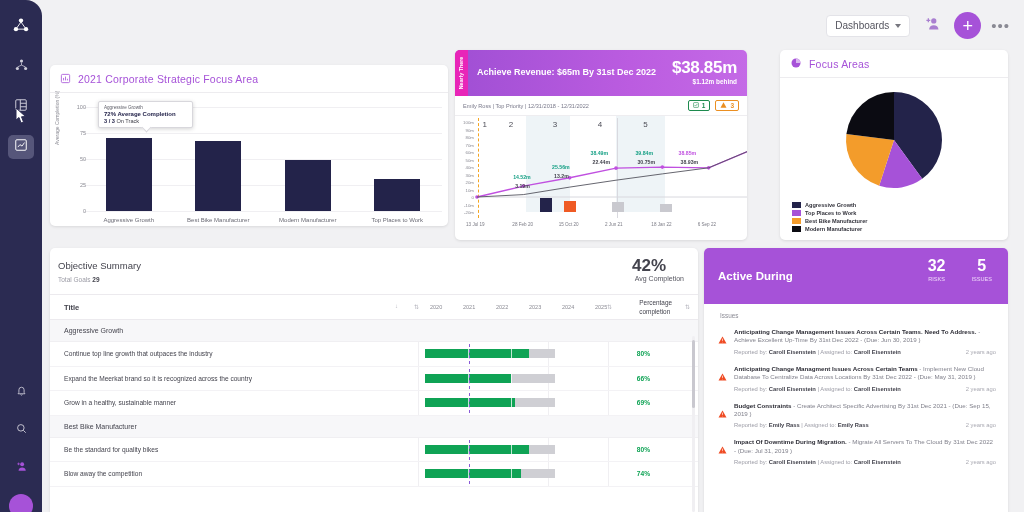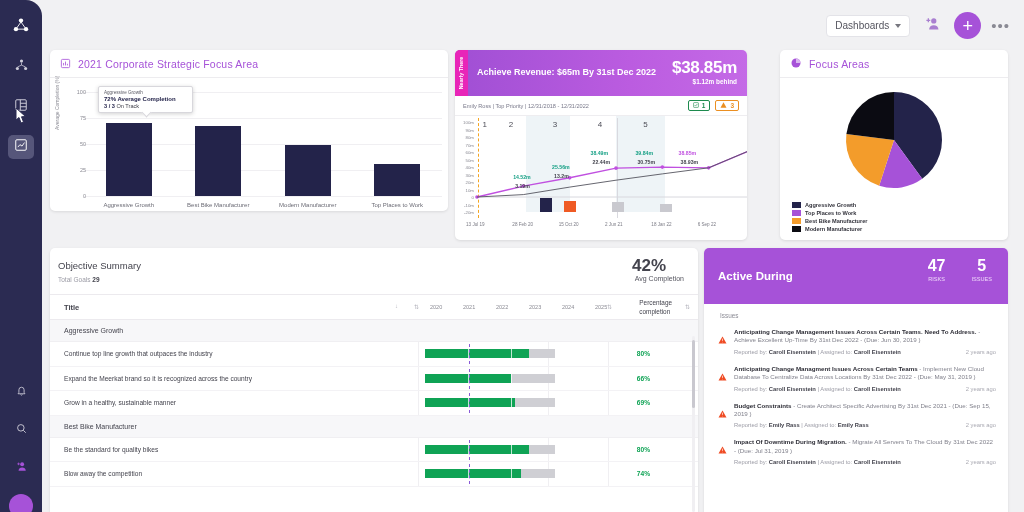--- a/index.html
+++ b/index.html
@@ -52,21 +52,21 @@
     color: #fff; font-size: 18px; line-height: 1;
   }
   .dots { color: #8a8a94; font-size: 15px; letter-spacing: 1px; }
 
   
   .card { position: absolute; background: #fff; border-radius: 5px; box-shadow: 0 1px 3px rgba(0,0,0,.10); }
   .card-head { height: 28px; border-bottom: 1px solid #edecef; display: flex; align-items: center; padding: 0 10px; gap: 7px; }
   .card-title { font-size: 10.5px; color: #a652d8; letter-spacing: .2px; }
 
   
-  #barCard { left: 50px; top: 50px; width: 398px; height: 161px; }
+  #barCard { left: 50px; top: 65px; width: 398px; height: 161px; }
   .bar-body { position: relative; width: 100%; height: 157px; }
   .ylabel {
     position: absolute; left: 4px; top: 52px; font-size: 5px; color: #8b8b94;
     transform: rotate(-90deg); transform-origin: left top; white-space: nowrap;
   }
   .ytick { position: absolute; font-size: 5.5px; color: #8b8b94; right: 0; }
   .gridline { position: absolute; height: 1px; background: #f0eff2; }
   .bar { position: absolute; background: #23234a; }
   .xcat { position: absolute; font-size: 6px; color: #6c6c76; text-align: center; line-height: 8px; }
   .tooltip {
@@ -549,21 +549,21 @@
       </div>
     <div class="scroll-track"></div>
     <div class="scroll-thumb"></div>
   </div>
 
   <div class="card" id="riskCard">
     <div class="risk-head">
       <div class="risk-title">Active During</div>
       <div class="risk-stats">
         <div class="stat">
-          <div class="stat-num">47</div>
+          <div class="stat-num">32</div>
           <div class="stat-lbl">RISKS</div>
         </div>
         <div class="stat">
           <div class="stat-num">5</div>
           <div class="stat-lbl">ISSUES</div>
         </div>
       </div>
     </div>
     <div class="issues-lbl">Issues</div>
     <div id="issueList">

